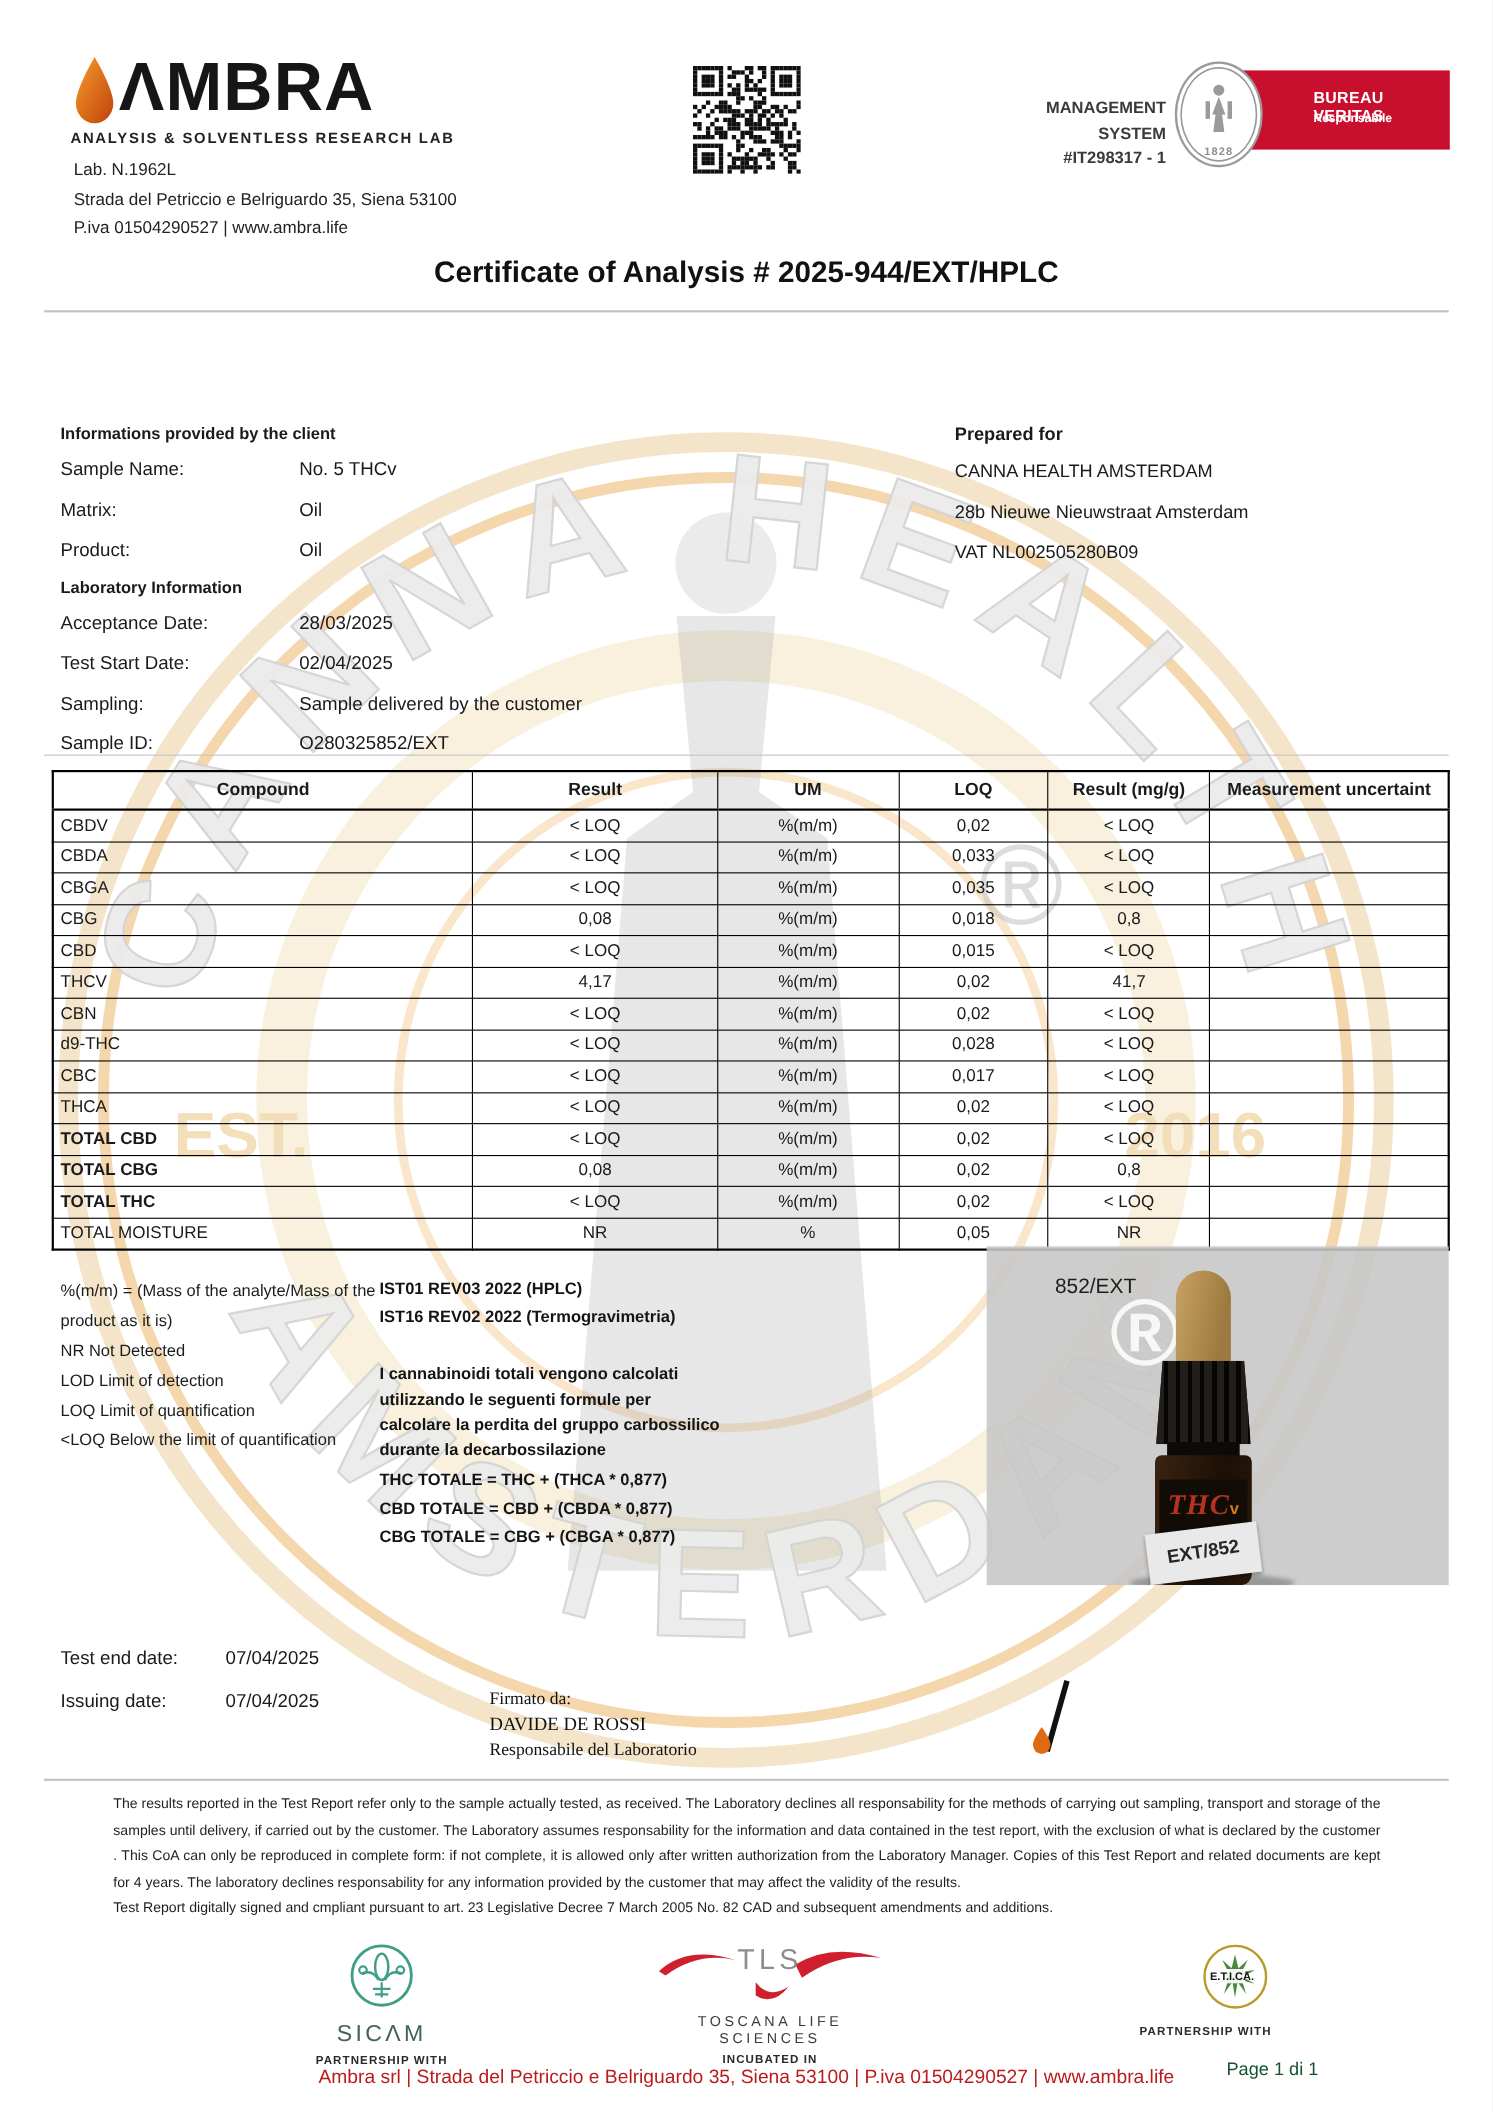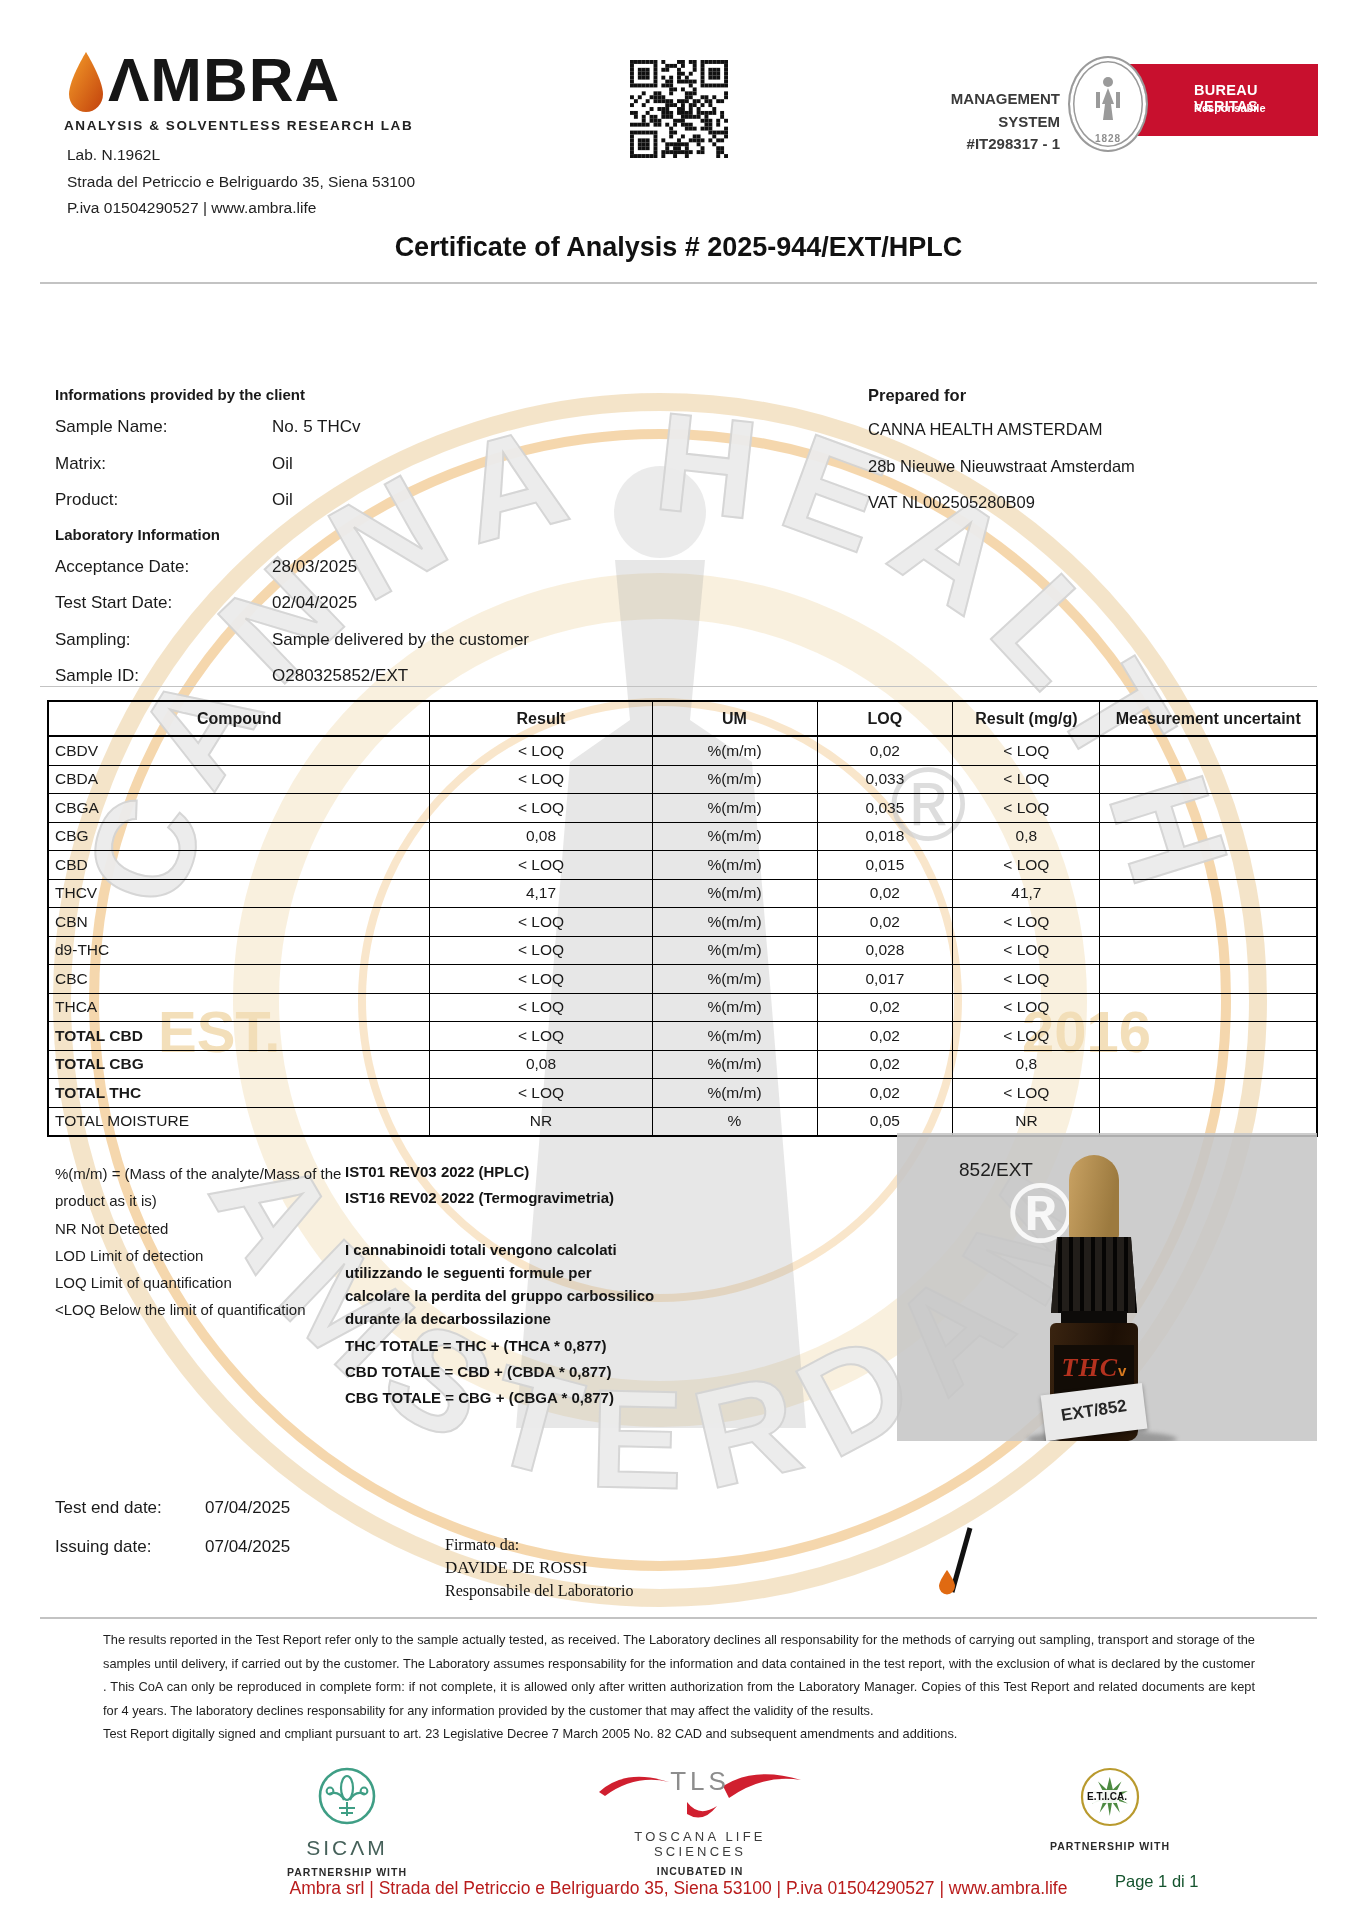--- a/index.html
+++ b/index.html
@@ -98,21 +98,21 @@
   .disclaimer p{margin:0;}
   .disclaimer .p1{text-align:justify;}
 
   
   .partner{text-align:center;}
   .partner-caption{font-size:10.5px;font-weight:bold;letter-spacing:1px;color:#2a2a2a;margin-top:6px;}
   .sicam{left:277px;top:1766px;width:140px;}
   .sicam-name{font-size:21px;letter-spacing:3px;color:#46615a;margin-top:2px;}
   .tls{left:590px;top:1766px;width:220px;}
   .tls-sub{font-size:13px;letter-spacing:3.2px;color:#3c3c3c;margin-top:1px;}
-  .etica{left:1040px;top:1766px;width:140px;}
+  .etica{left:1016px;top:1766px;width:140px;text-align:right;}
   .footer-line{left:0;top:1878px;width:1357px;text-align:center;font-size:17.5px;color:#b91c1c;}
   .page-num{left:1115px;top:1872px;font-size:16.5px;color:#14532d;}
 </style>
 </head>
 <body>
 
 <div class="page">
 
   <svg class="watermark" viewBox="0 0 1357 1920" xmlns="http://www.w3.org/2000/svg">
     <defs>

